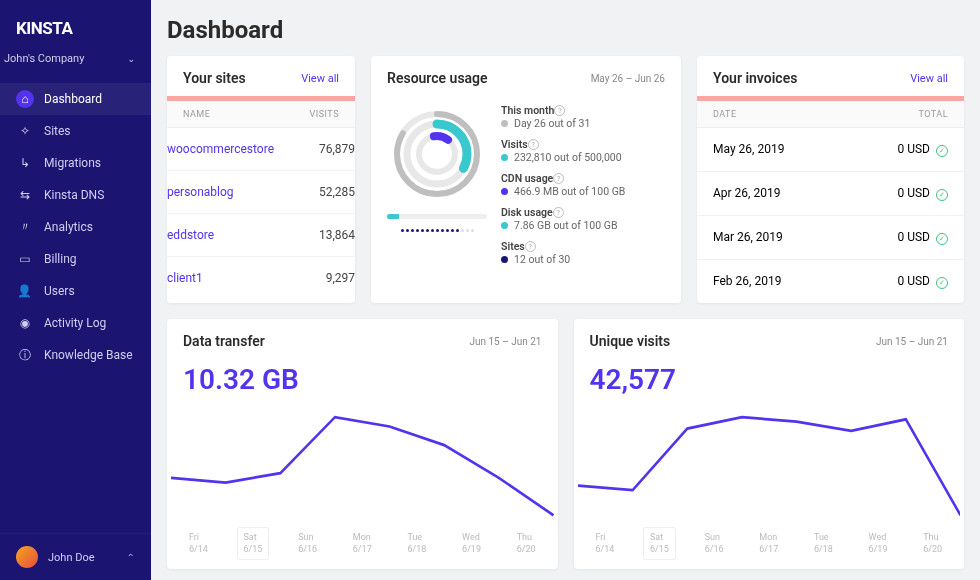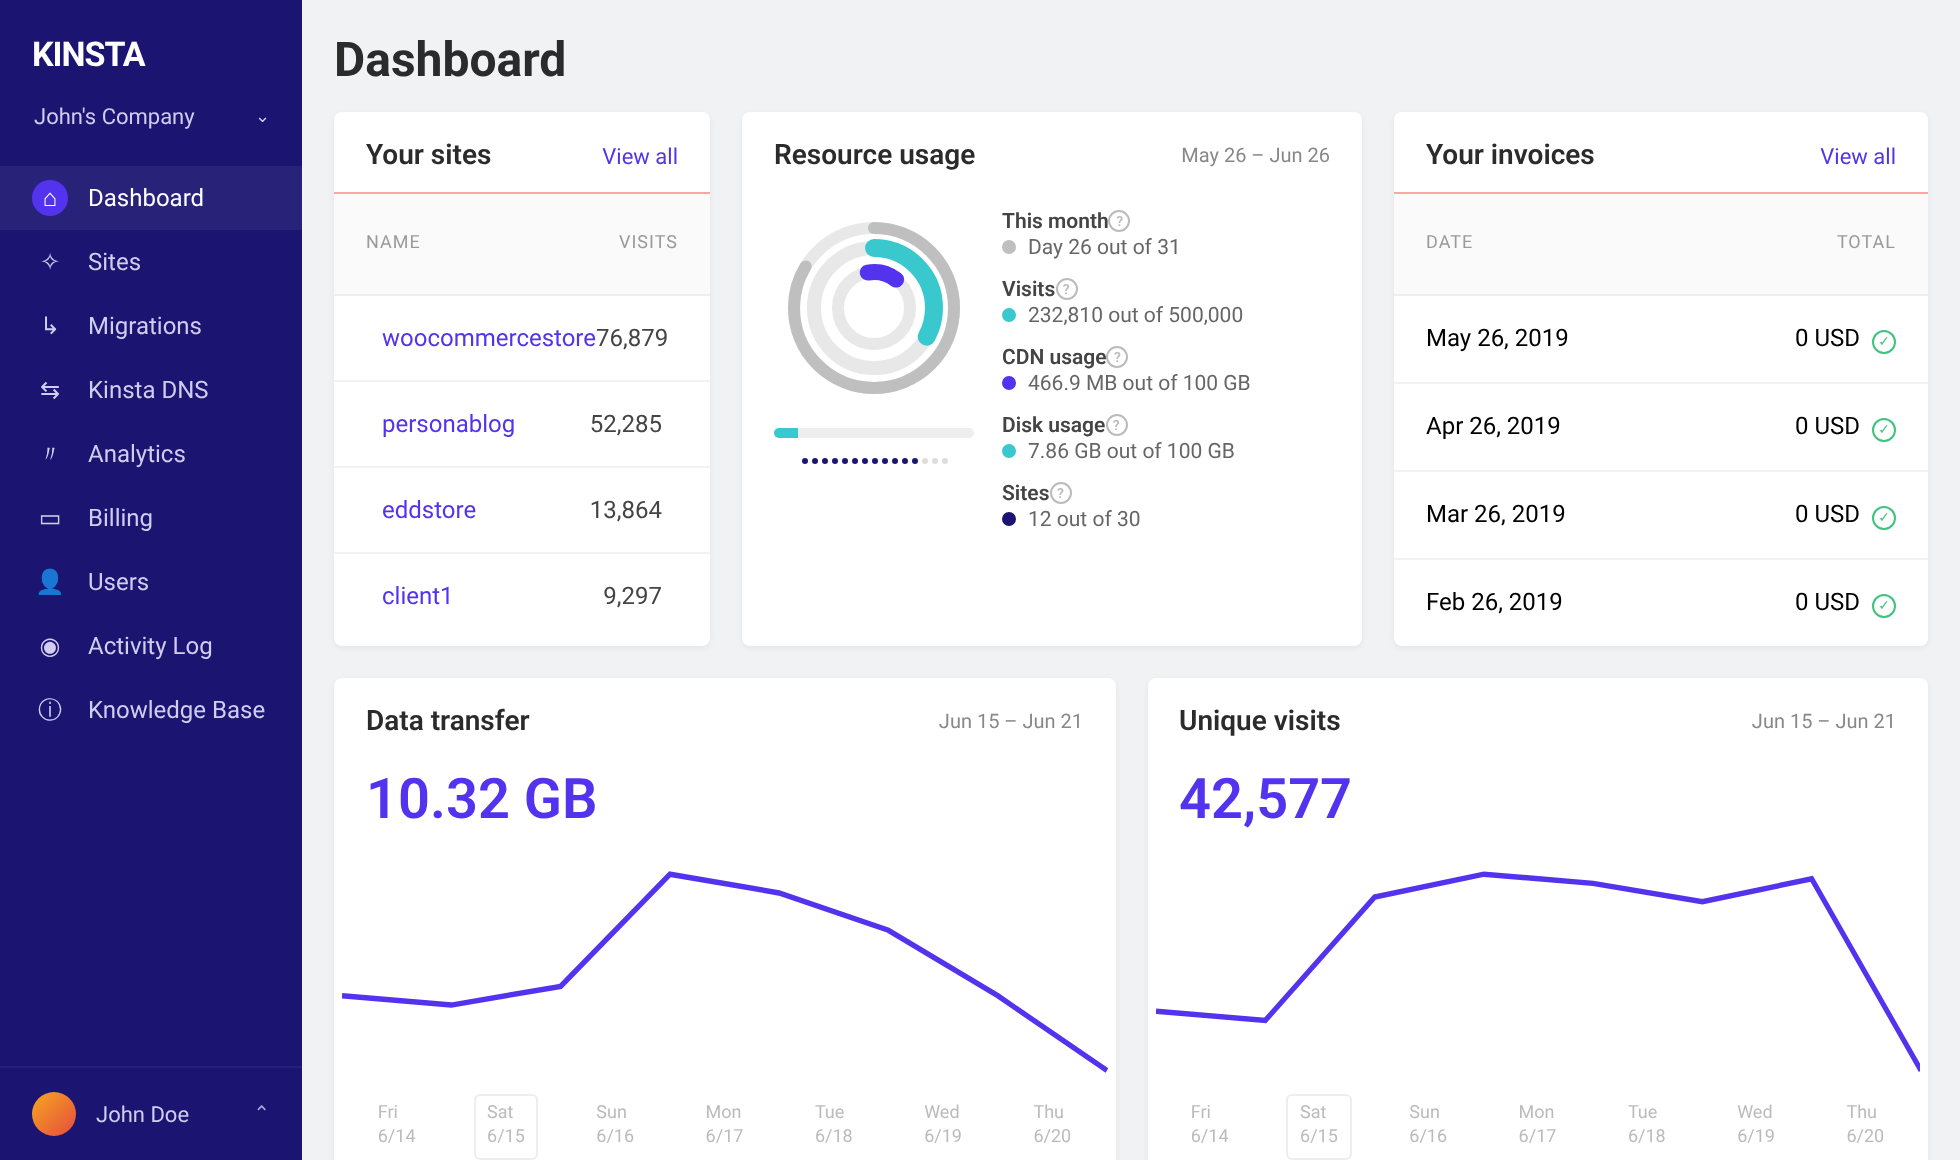--- a/index.html
+++ b/index.html
@@ -1,36 +1,36 @@
 <!DOCTYPE html>
 <html><head>
 <meta charset="utf-8">
 <style>
 *{box-sizing:border-box;margin:0;padding:0;font-family:-apple-system,BlinkMacSystemFont,"Segoe UI",Roboto,sans-serif}
 body{width:980px;height:580px;overflow:hidden;background:#f1f2f4;display:flex}
 .sidebar{width:151px;background:#1b1571;color:#fff;display:flex;flex-direction:column;padding:18px 0 0 0;position:relative}
 .logo{font-size:17px;font-weight:700;padding:0 16px 14px 16px;letter-spacing:-0.5px}
-.company{padding:0 16px 18px 17px;font-size:11px;color:#d0cdf0;display:flex;justify-content:space-between;align-items:center;cursor:pointer}
+.company{padding:0 16px 18px 4px;font-size:11px;color:#d0cdf0;display:flex;justify-content:space-between;align-items:center;cursor:pointer}
 .nav-item{display:flex;align-items:center;padding:7px 16px;font-size:12px;color:#d0cdf0;cursor:pointer;gap:10px}
 .nav-item.active{background:rgba(255,255,255,0.06);color:#fff}
 .nav-item.active .nav-icon{background:#5333ED;border-radius:50%}
 .nav-icon{width:18px;height:18px;display:flex;align-items:center;justify-content:center;font-size:12px}
 .user-row{margin-top:auto;padding:12px 16px;display:flex;align-items:center;gap:10px;font-size:11px;color:#d0cdf0;border-top:1px solid rgba(255,255,255,0.05)}
 .avatar{width:22px;height:22px;border-radius:50%;background:linear-gradient(135deg,#f5a623,#e74c3c)}
 .chev{margin-left:auto;font-size:10px;color:#a9a3d9}
 .main{flex:1;padding:16px 16px 0 16px;overflow:hidden}
 h1{font-size:24px;font-weight:700;color:#2b2b2b;margin-bottom:12px}
 .row{display:flex;gap:16px;margin-bottom:16px}
 .card{background:#fff;border-radius:4px;box-shadow:0 1px 3px rgba(0,0,0,0.06);display:flex;flex-direction:column}
 .card-hd{display:flex;justify-content:space-between;align-items:center;padding:14px 16px 10px 16px}
 .card-title{font-size:14px;font-weight:600;color:#2b2b2b}
 .viewall{font-size:11px;color:#5333ED;cursor:pointer}
 .date-range{font-size:10px;color:#888}
-.thead{display:flex;justify-content:space-between;padding:20px 16px;font-size:9px;color:#9a9a9a;letter-spacing:0.5px;background:#fafafa;border-top:1px solid #fca5a5;border-bottom:1px solid #eee}
-.trow{display:flex;justify-content:space-between;padding:14px 24px;font-size:12px;border-bottom:1px solid #f2f2f2;align-items:center}
+.thead{display:flex;justify-content:space-between;padding:8px 16px;font-size:9px;color:#9a9a9a;letter-spacing:0.5px;background:#fafafa;border-top:5px solid #fca5a5;border-bottom:1px solid #eee}
+.trow{display:flex;justify-content:space-between;padding:14px 0;font-size:12px;border-bottom:1px solid #f2f2f2;align-items:center}
 .trow:last-child{border-bottom:none}
 .link{color:#5333ED;cursor:pointer}
 .val{color:#444}
 .c-sites{width:188px}
 .c-resource{width:310px}
 .c-invoices{flex:1}
 .resource-body{display:flex;padding:8px 16px 16px 16px;gap:14px}
 .donut-col{display:flex;flex-direction:column;align-items:center;gap:10px}
 .metrics{display:flex;flex-direction:column;gap:8px;font-size:10.5px;color:#444}
 .metric-title{font-weight:600;display:flex;align-items:center;gap:0}

